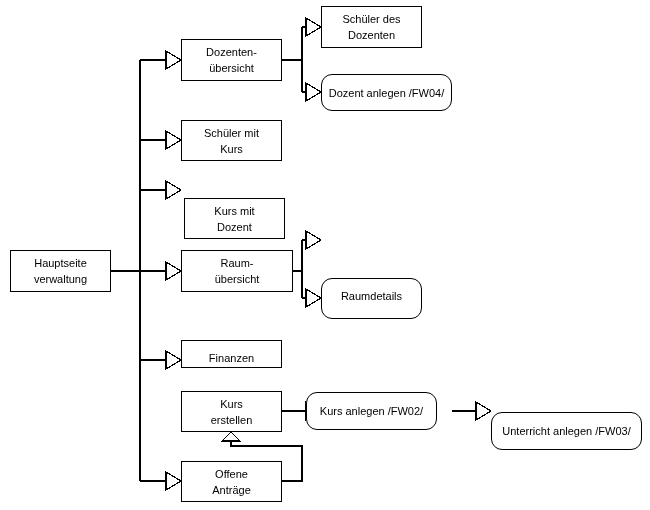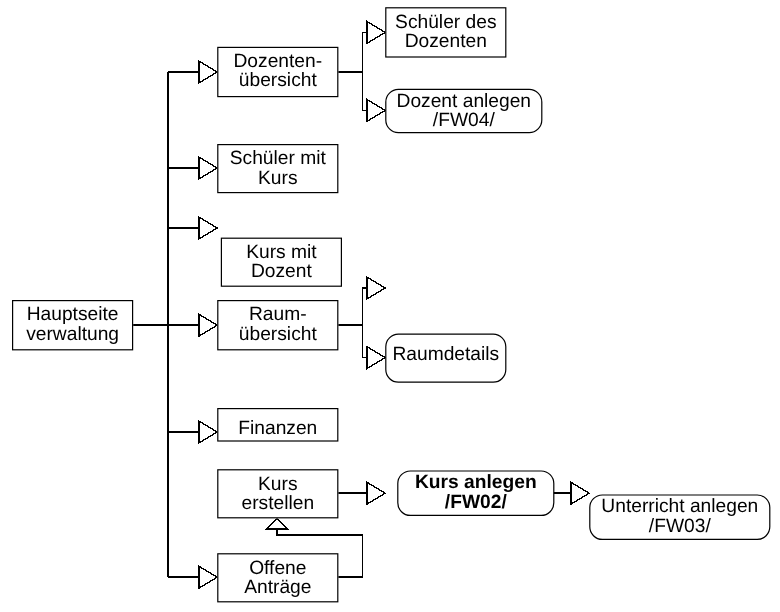--- a/index.html
+++ b/index.html
@@ -22,21 +22,21 @@
     width: 650px;
     height: 510px;
     pointer-events: none;
   }
   .node {
     position: absolute;
     box-sizing: border-box;
     border: 1px solid #000000;
     background: #ffffff;
     color: #000000;
-    font-size: 16px;
+    font-size: 11px;
     line-height: 16px;
     display: flex;
     align-items: center;
     justify-content: center;
     text-align: center;
     white-space: pre-line;
     z-index: 2;
   }
   .node.rounded {
     border-radius: 11px;
@@ -106,31 +106,31 @@
 Dozenten</div>
 
   <div class="node rounded" style="left:321px; top:74px; width:131px; height:37px;">Dozent anlegen /FW04/</div>
 
   <div class="node" style="left:181px; top:120px; width:101px; height:41px;">Schüler mit
 Kurs</div>
 
   <div class="node" style="left:184px; top:170px; width:101px; height:41px;margin-top:28px;">Kurs mit
 Dozent</div>
 
-  <div class="node" style="left:181px; top:250px; width:101px; height:42px;">Raum-
+  <div class="node" style="left:181px; top:250px; width:112px; height:42px;">Raum-
 übersicht</div>
 
 
   <div class="node" style="left:321px; top:278px; width:101px; height:41px; align-items:flex-start; padding-top:9px;border-radius:11px;">Raumdetails</div>
 
   <div class="node" style="left:181px; top:340px; width:101px; height:28px; align-items:flex-start; padding-top:9px;">Finanzen</div>
 
   <div class="node" style="left:181px; top:391px; width:101px; height:41px;">Kurs
 erstellen</div>
 
-  <div class="node rounded" style="left:331px; top:392px; width:131px; height:38px;font-weight:bold;">Kurs anlegen /FW02/</div>
+  <div class="node rounded" style="left:306px; top:392px; width:131px; height:38px;">Kurs anlegen /FW02/</div>
 
   <div class="node rounded" style="left:491px; top:392px; width:151px; height:38px;margin-top:20px;">Unterricht anlegen /FW03/</div>
 
   <div class="node" style="left:181px; top:461px; width:101px; height:41px;">Offene
 Anträge</div>
 
 </div>
 
 </body></html>

